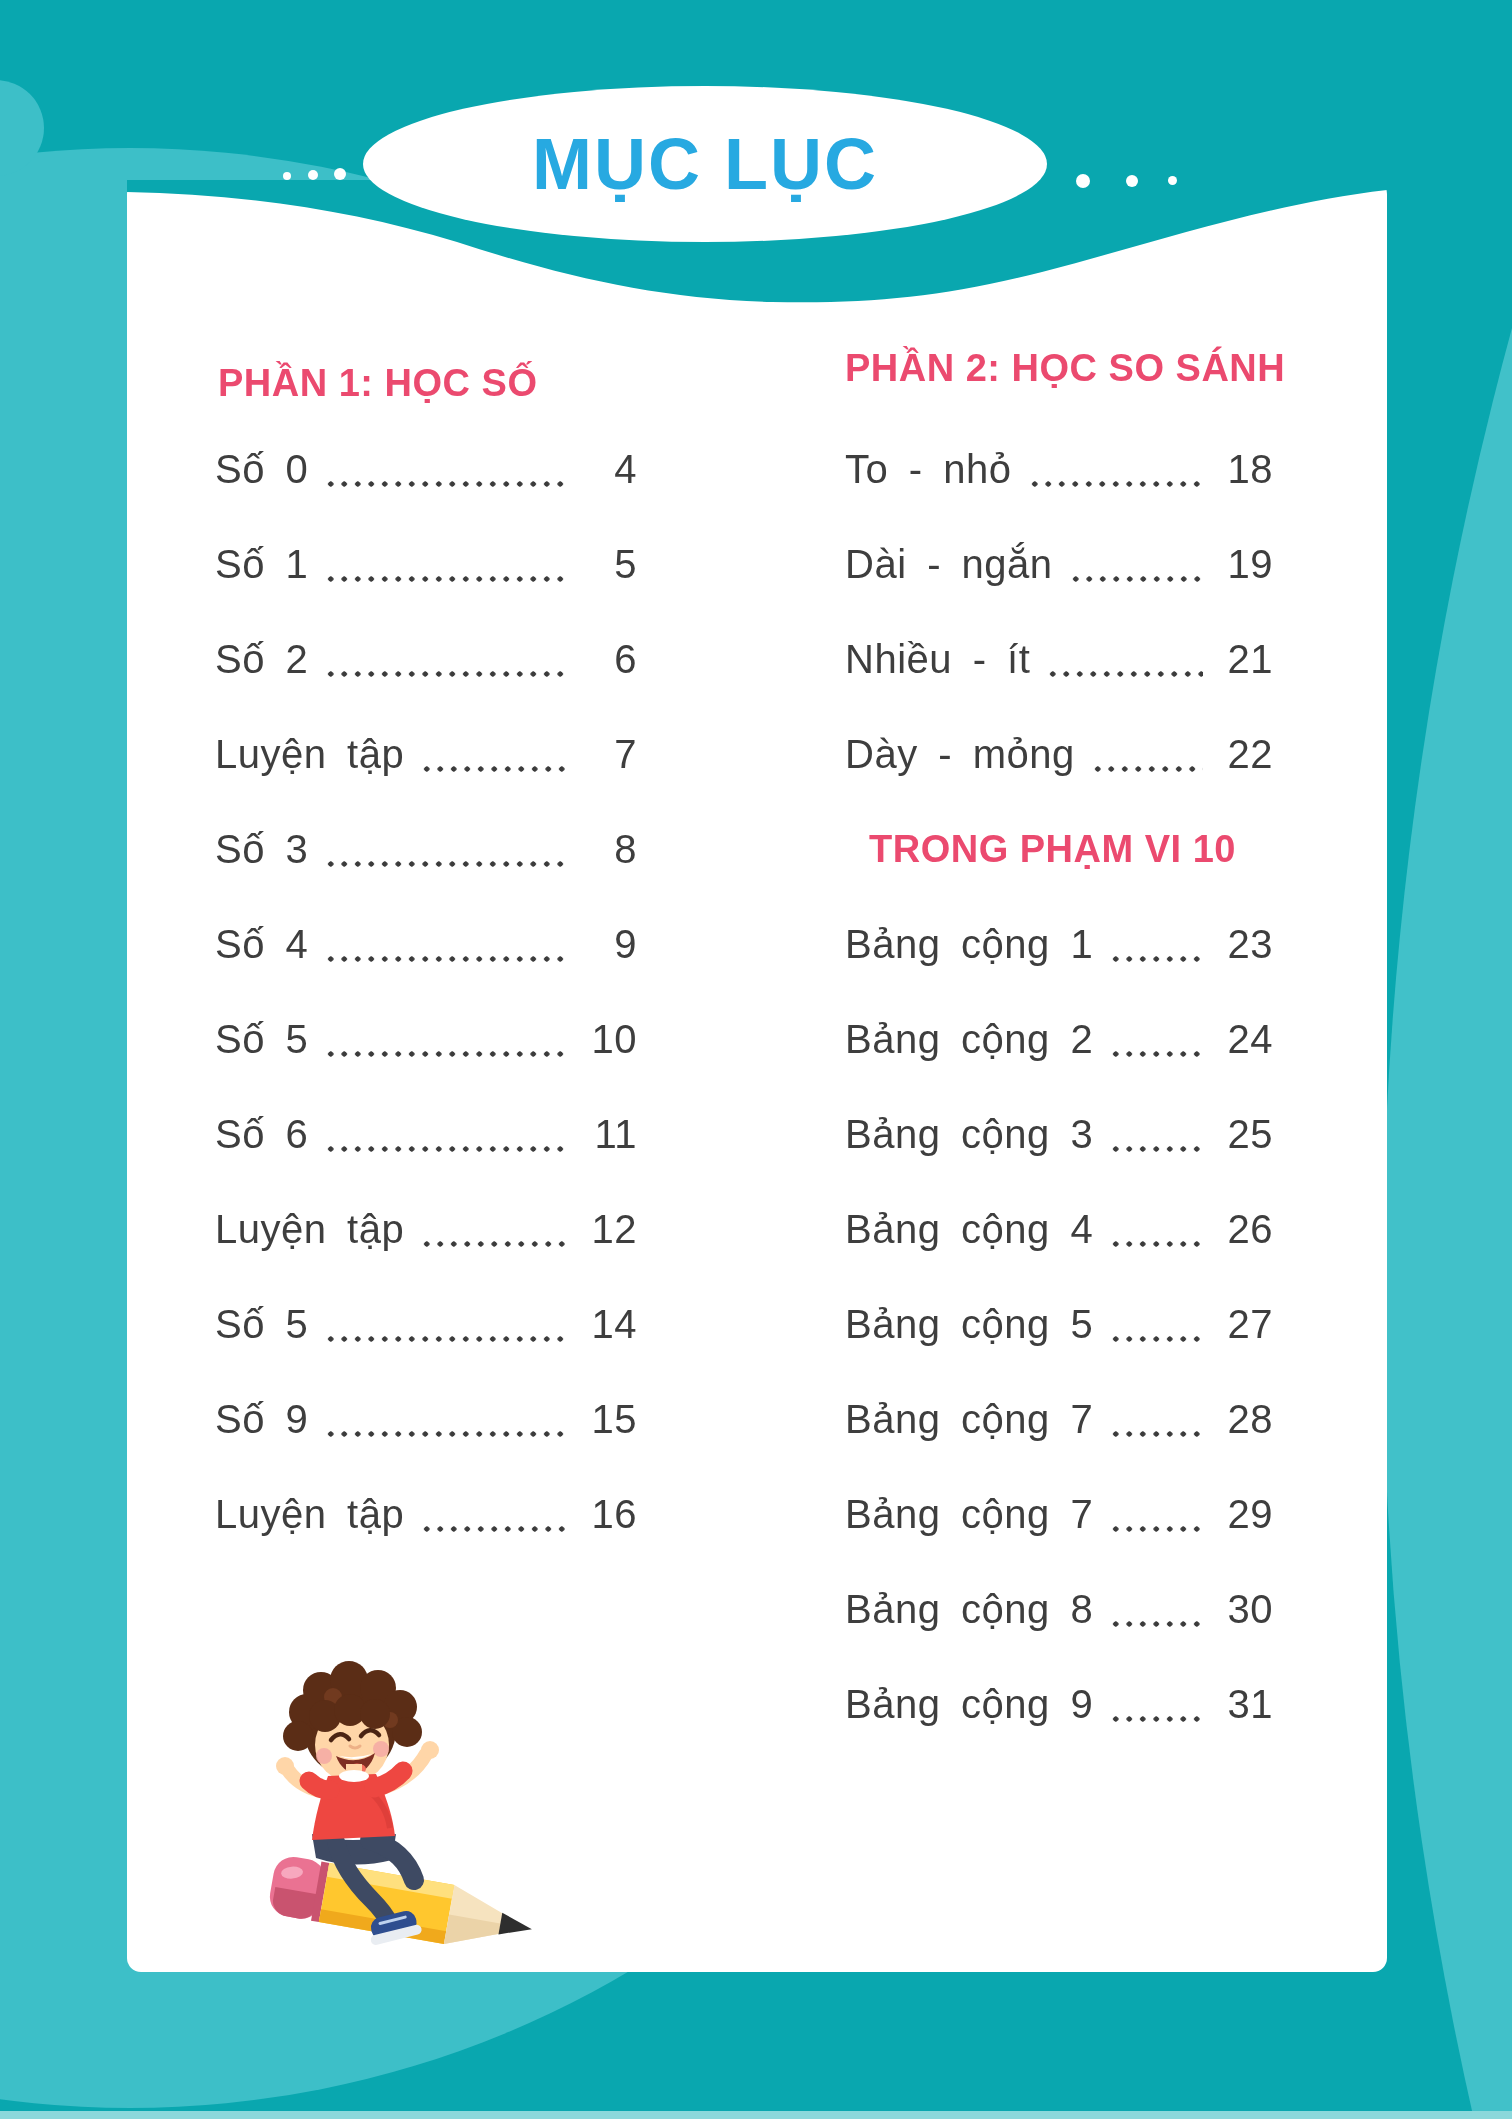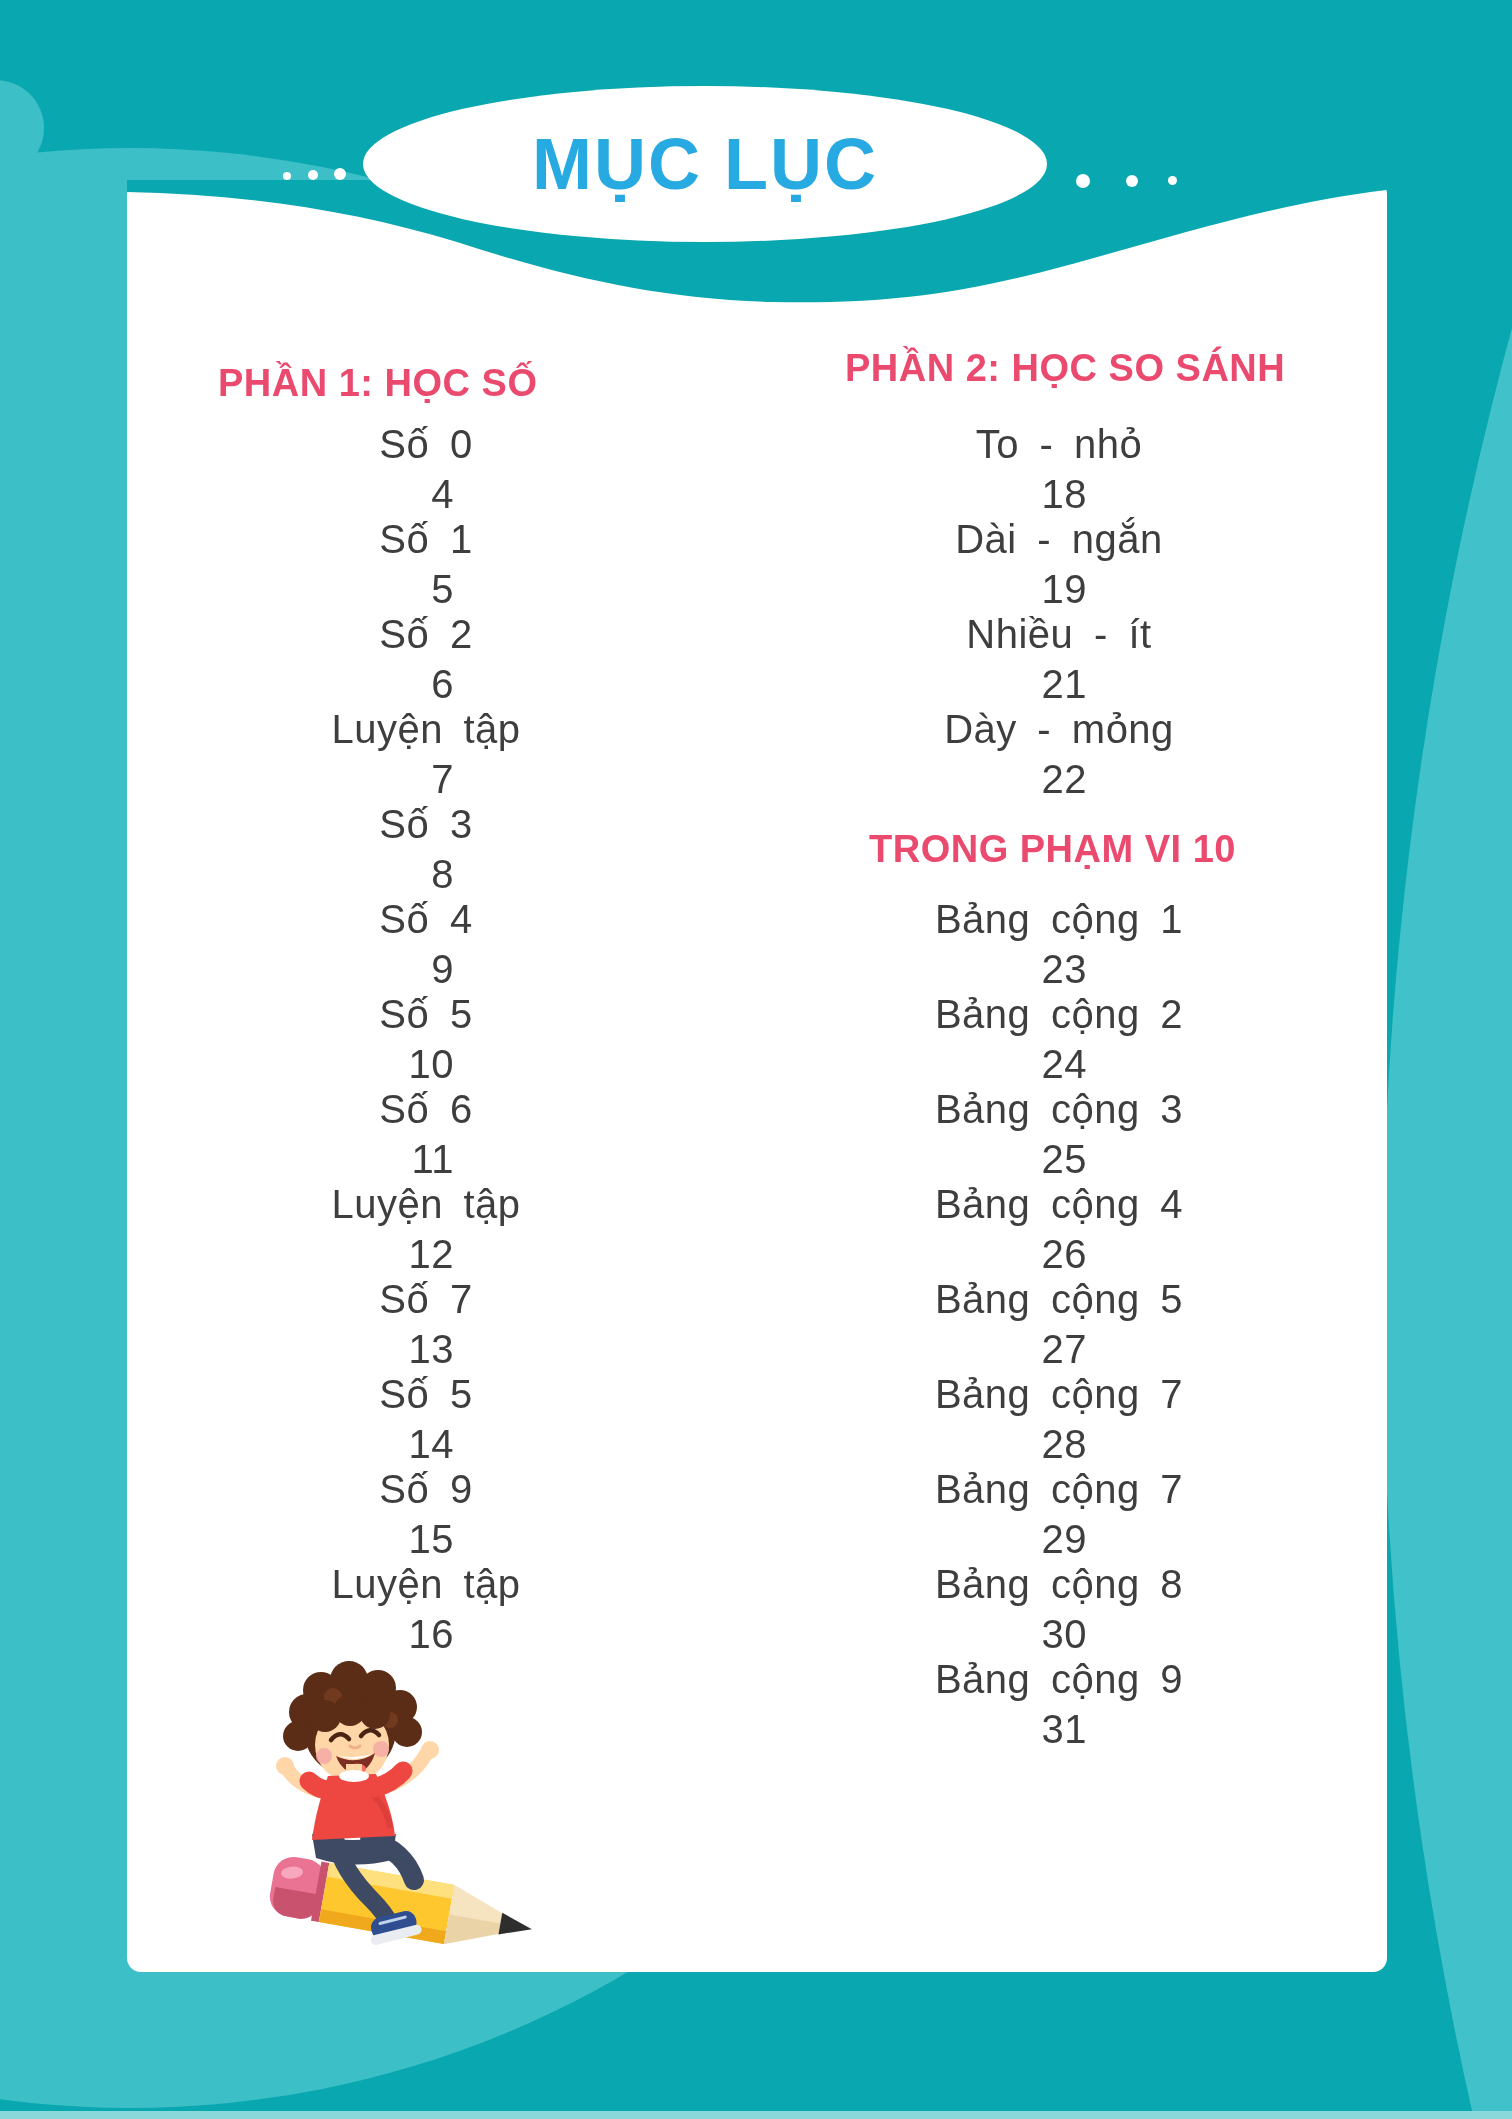--- a/index.html
+++ b/index.html
@@ -68,21 +68,21 @@
     color:var(--header-pink);white-space:nowrap;
   }
   .col-header.left{left:218px;top:358px;}
   .col-header.right{left:845px;top:343px;}
   
   .toc-col{position:absolute;top:422px;}
   .toc-col.left{left:215px;width:422px;}
   .toc-col.right{left:845px;width:428px;}
   .toc-row{
     height:95px;display:flex;align-items:center;
-    font-size:40px;letter-spacing:.5px;flex-direction:column;
+    font-size:40px;letter-spacing:.5px;
   }
   .toc-row .label{white-space:nowrap;word-spacing:9px;}
   .toc-row .leader{
     flex:1;height:8px;transform:translateY(14px);
     margin:0 14px 0 16px;
     background-image:radial-gradient(circle,#3b3b3b 2.4px,transparent 2.9px);
     background-size:13.5px 8px;background-repeat:repeat-x;
     background-position:left center;
   }
   .toc-row .page{min-width:56px;text-align:right;white-space:nowrap;}
@@ -173,25 +173,20 @@
         <span class="leader"></span>
         <span class="page">11</span>
       </div>
 
       <div class="toc-row">
         <span class="label">Luyện tập</span>
         <span class="leader"></span>
         <span class="page">12</span>
       </div>
 
-      <div class="toc-row">
-        <span class="label">Số 7</span>
-        <span class="leader"></span>
-        <span class="page">13</span>
-      </div>
 
       <div class="toc-row">
         <span class="label">Số 5</span>
         <span class="leader"></span>
         <span class="page">14</span>
       </div>
 
       <div class="toc-row">
         <span class="label">Số 9</span>
         <span class="leader"></span>

